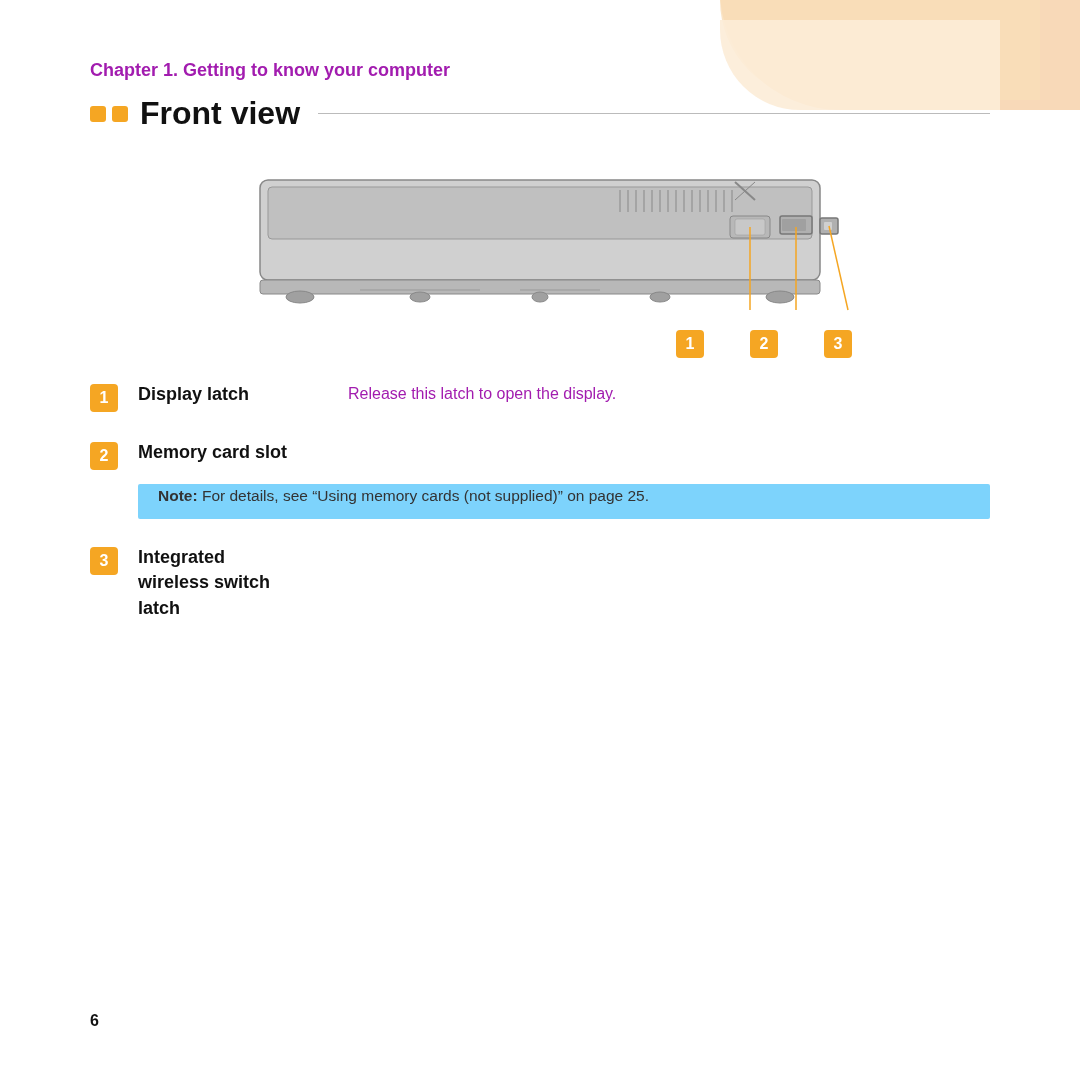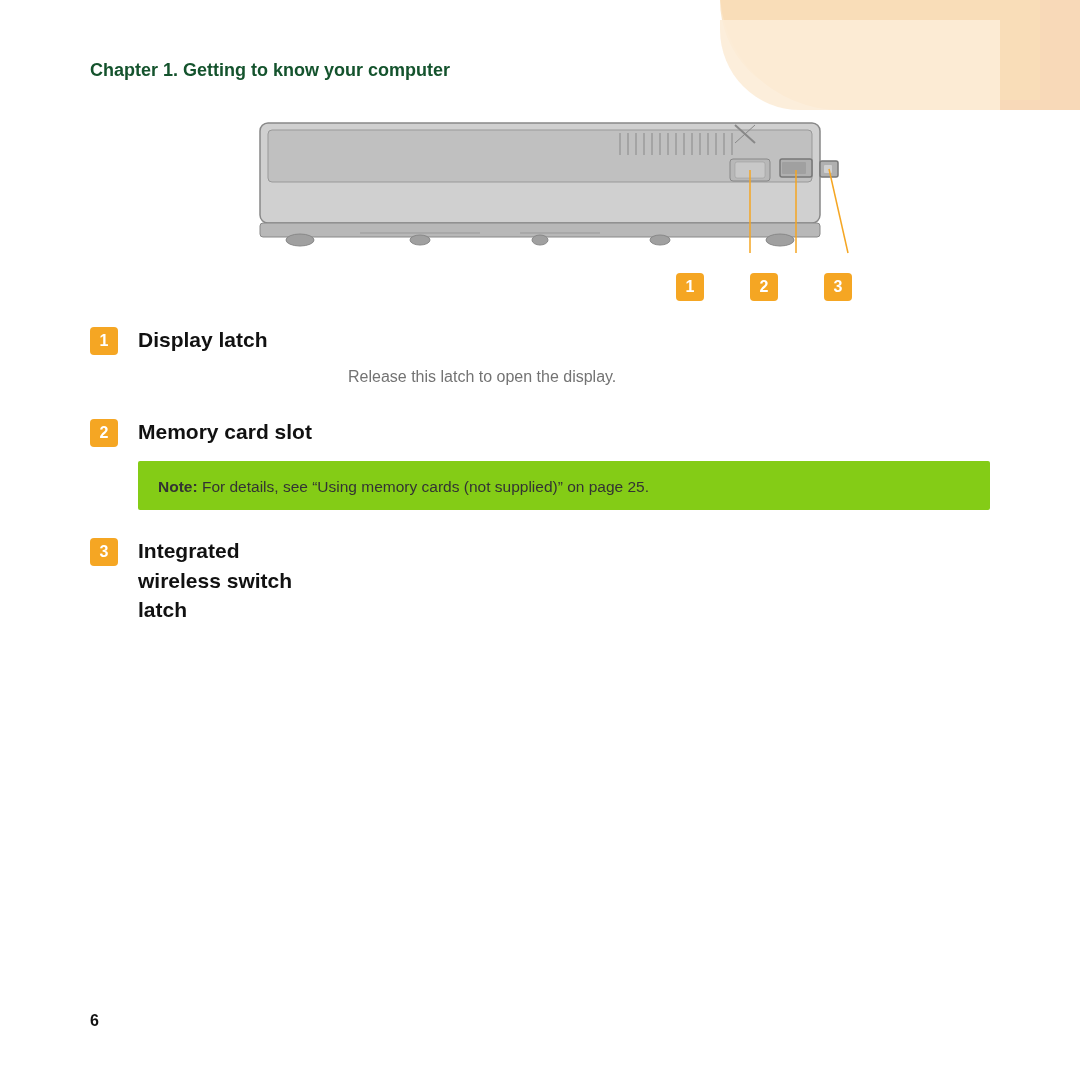--- a/index.html
+++ b/index.html
@@ -61,22 +61,22 @@
     .page-content {
       position: relative;
       z-index: 1;
       padding: 60px 90px 60px 90px;
     }
 
     
     .chapter-heading {
       font-size: 18px;
       font-weight: bold;
-      color: #14532d;
-      margin-bottom: 24px;
+      color: #a21caf;
+      margin-bottom: 14px;
     }
 
     
     .section-title-row {
       display: flex;
       align-items: center;
       margin-bottom: 30px;
     }
 
     .section-dots {
@@ -155,39 +155,38 @@
       font-weight: bold;
       display: flex;
       align-items: center;
       justify-content: center;
       flex-shrink: 0;
       margin-right: 20px;
       margin-top: 2px;
     }
 
     .item-name {
-      font-size: 21px;
+      font-size: 18px;
       font-weight: bold;
       color: #111;
       min-width: 210px;
       flex-shrink: 0;
       line-height: 1.4;
     }
 
     .item-desc {
       font-size: 16px;
-      color: #737373;
+      color: #a21caf;
       line-height: 1.5;
-      margin-top: 40px;
     }
 
     
     .note-box {
-      background: #84cc16;
-      padding: 14px 20px 12px 20px;
+      background: #7dd3fc;
+      padding: 0 20px 12px 20px;
       margin-left: 48px;
       margin-bottom: 4px;
       border-radius: 2px;
     }
 
     .note-text {
       font-size: 15.5px;
       color: #333;
       line-height: 1.5;
     }
@@ -212,20 +211,28 @@
 <div class="bg-decoration">
   <div class="bg-curve-1"></div>
   <div class="bg-curve-2"></div>
   <div class="bg-curve-3"></div>
 </div>
 
 <div class="page-content">
 
   <div class="chapter-heading">Chapter 1. Getting to know your computer</div>
 
+  <div class="section-title-row">
+    <div class="section-dots">
+      <div class="dot"></div>
+      <div class="dot"></div>
+    </div>
+    <span class="section-title">Front view</span>
+    <div class="title-line"></div>
+  </div>
 
   <div class="laptop-area">
     <div class="laptop-svg-container">
       <svg width="680" height="160" viewBox="0 0 680 160">
 
         <rect x="60" y="18" width="560" height="100" rx="8" ry="8" fill="#d0d0d0" stroke="#888" stroke-width="1.5"></rect>
 
         <rect x="68" y="25" width="544" height="52" rx="4" ry="4" fill="#c0c0c0" stroke="#999" stroke-width="1"></rect>
 
         <g fill="none" stroke="#888" stroke-width="1">

